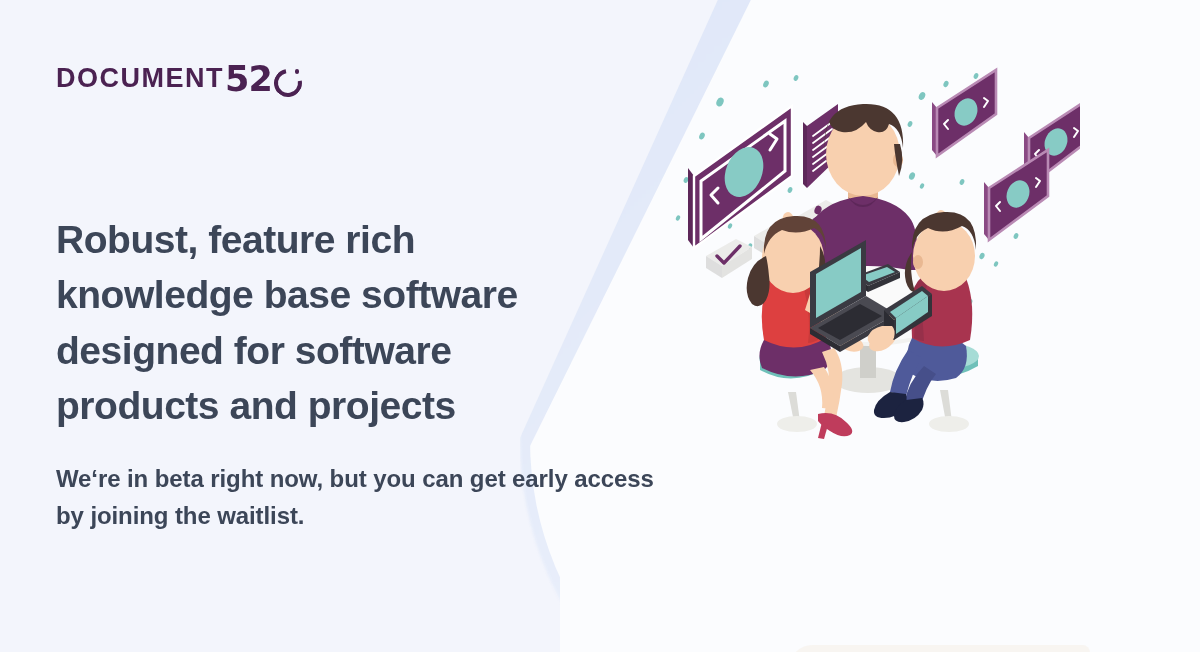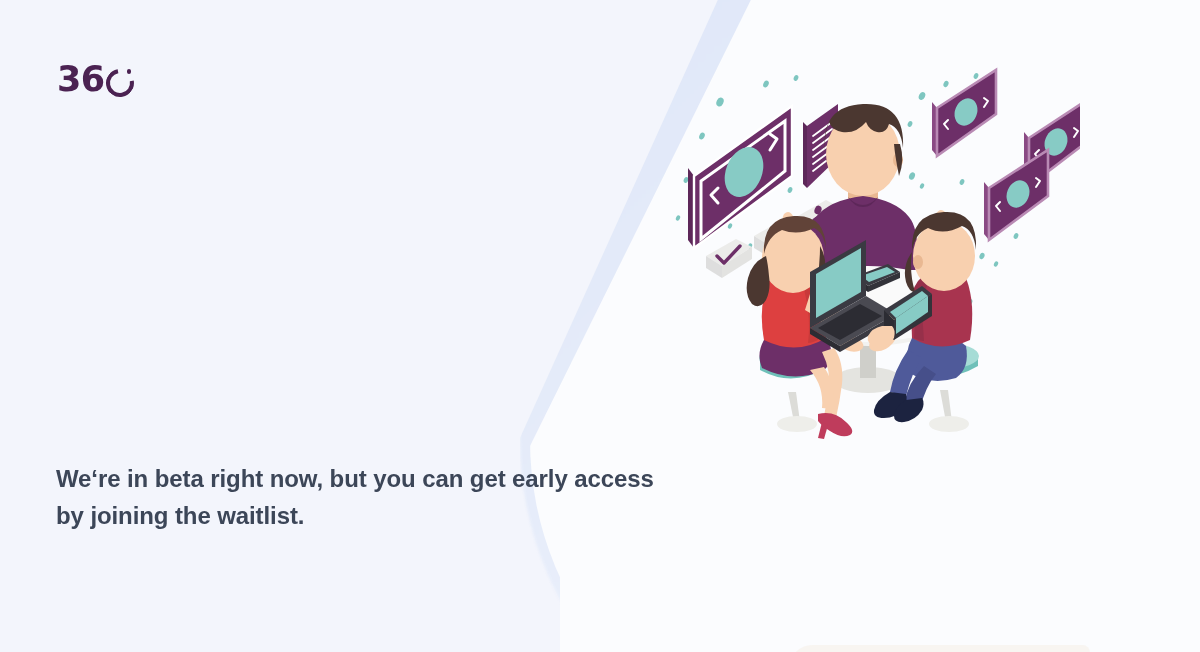--- a/index.html
+++ b/index.html
@@ -184,24 +184,26 @@
 
   <div class="bg-base"></div>
   <div class="bg-glow"></div>
   <div class="bg-panel"></div>
   <div class="bg-panel-2"></div>
   <div class="bg-bottom-sliver"></div>
 
   <div class="content">
 
     <div class="logo">
-      <span class="logo-num">36</span>
+      <span class="logo-word">DOCUMENT</span>
+      <span class="logo-num">52</span>
       <span class="logo-ring"></span>
     </div>
 
+    <h1 class="headline">Robust, feature rich knowledge base software designed for software products and projects</h1>
 
     <p class="subhead">We‘re in beta right now, but you can get early access by joining the waitlist.</p>
 
   </div>
 
   <div class="illustration">
     <svg viewBox="0 0 420 420" width="420" height="420" xmlns="http://www.w3.org/2000/svg">
 
       <g fill="#7ec6c0">
         <ellipse cx="60" cy="62" rx="3.4" ry="4.6" transform="rotate(25 60 62)"></ellipse>

